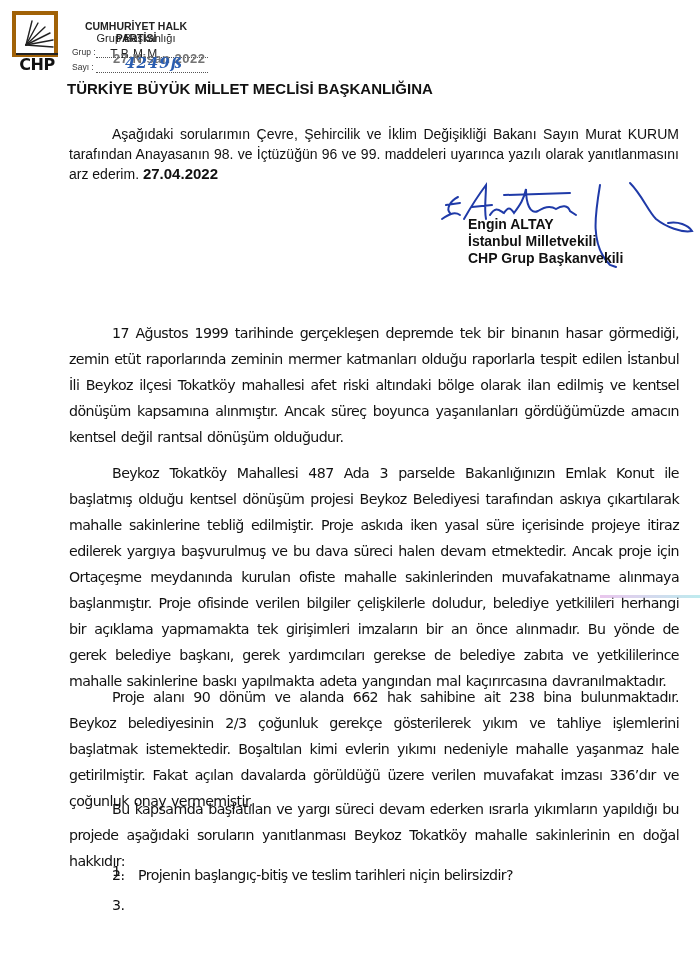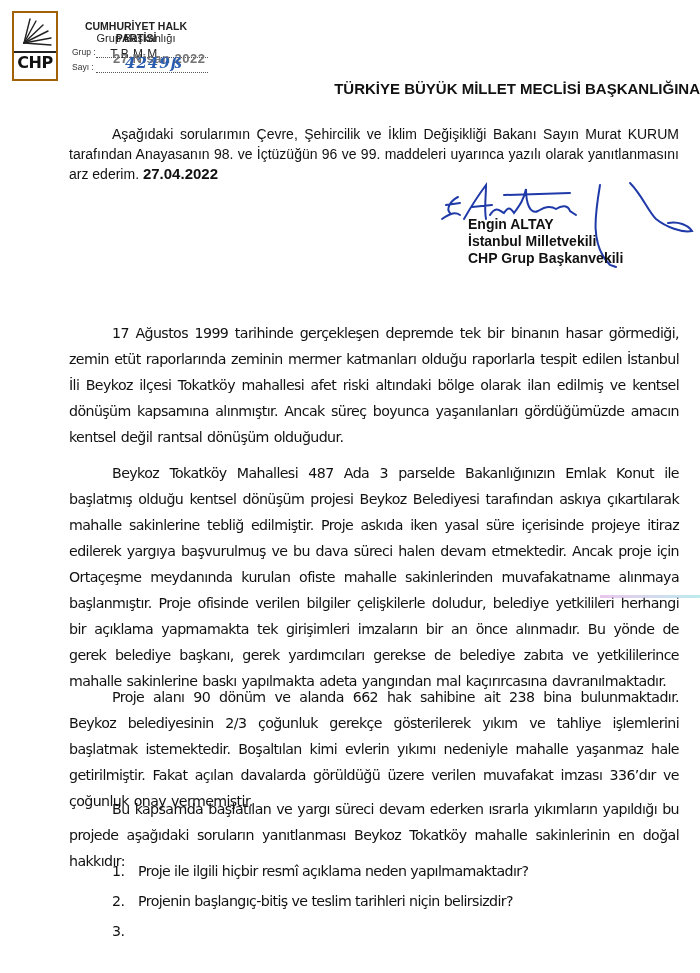--- a/index.html
+++ b/index.html
@@ -1,34 +1,34 @@
 <!DOCTYPE html>
 <html><head>
 <meta charset="utf-8">
 <style>
   html, body { margin:0; padding:0; background:#fff; }
   body { width:700px; height:973px; position:relative; overflow:hidden; color:#111; }
   .abs { position:absolute; }
 
   
-  .logo-box { left:12px; top:11px; width:46px; height:70px; border:2px solid #a16207; box-sizing:border-box; }
+  .logo-box { left:12px; top:11px; width:46px; height:46px; border:4px solid #a16207; box-sizing:border-box; }
   .logo-rays { position:absolute; left:0; top:0; width:42px; height:38px; }
   .logo-divider { position:absolute; left:0; top:38px; width:42px; height:2px; background:#222; }
   .logo-text { position:absolute; left:0; top:40px; width:42px; text-align:center; font:900 16px/19px "DejaVu Sans", sans-serif; letter-spacing:-0.5px; color:#111; }
 
   .stamp-title { left:66px; width:140px; text-align:center; font-family:"Liberation Sans", sans-serif; color:#222; }
   .stamp-tbmm { top:7px; font-size:12px; font-weight:normal; letter-spacing:0.5px;margin-top:40px; }
   .stamp-party { top:20px; font-size:10.5px; font-weight:bold; }
   .stamp-group { top:32px; font-size:11px; }
   .stamp-label { left:72px; font:8.5px "Liberation Sans", sans-serif; color:#333; }
   .stamp-dots { left:96px; width:112px; border-bottom:1px dotted #555; height:12px; }
   .stamp-date { left:113px; top:51px; font:bold 13px "Liberation Sans", sans-serif; color:#737373; letter-spacing:0.5px; }
   .stamp-no { left:114px; top:54px; font:italic bold 15px "DejaVu Serif", serif; color:#2a5db0; letter-spacing:1px;margin-left:11px; }
 
-  .addressee { left:0; width:700px; top:80px; text-align:right; font:bold 15px "Liberation Sans", sans-serif; padding-left:44px; box-sizing:border-box; }
+  .addressee { left:0; width:700px; top:80px; text-align:left; font:bold 15px "Liberation Sans", sans-serif; padding-left:67px; box-sizing:border-box; }
 
   .intro { left:69px; width:610px; font:14px/20px "Liberation Sans", sans-serif; text-align:justify; }
   .intro-date { font-weight:bold; font-size:15px; }
 
   .sig-name { left:468px; font:bold 14px/16px "Liberation Sans", sans-serif; }
 
   .body-par { left:69px; width:610px; font:14.2px/26px "DejaVu Sans", sans-serif; letter-spacing:-0.6px; word-spacing:1px; text-align:justify; text-align-last:left; color:#111; }
   .indent { text-indent:43px; }
 
   .q-list { left:112px; width:568px; font:14.2px/26px "DejaVu Sans", sans-serif; letter-spacing:-0.6px; color:#111; }
@@ -92,21 +92,20 @@
 <div class="abs body-par indent" style="top:320px">17 Ağustos 1999 tarihinde gerçekleşen depremde tek bir binanın hasar görmediği, zemin etüt raporlarında zeminin mermer katmanları olduğu raporlarla tespit edilen İstanbul İli Beykoz ilçesi Tokatköy mahallesi afet riski altındaki bölge olarak ilan edilmiş ve kentsel dönüşüm kapsamına alınmıştır. Ancak süreç boyunca yaşanılanları gördüğümüzde amacın kentsel değil rantsal dönüşüm olduğudur.</div>
 <div class="abs body-par indent" style="top:460px">Beykoz Tokatköy Mahallesi 487 Ada 3 parselde Bakanlığınızın Emlak Konut ile başlatmış olduğu kentsel dönüşüm projesi Beykoz Belediyesi tarafından askıya çıkartılarak mahalle sakinlerine tebliğ edilmiştir. Proje askıda iken yasal süre içerisinde projeye itiraz edilerek yargıya başvurulmuş ve bu dava süreci halen devam etmektedir. Ancak proje için Ortaçeşme meydanında kurulan ofiste mahalle sakinlerinden muvafakatname alınmaya başlanmıştır. Proje ofisinde verilen bilgiler çelişkilerle doludur, belediye yetkilileri herhangi bir açıklama yapmamakta tek girişimleri imzaların bir an önce alınmadır. Bu yönde de gerek belediye başkanı, gerek yardımcıları gerekse de belediye zabıta ve yetkililerince mahalle sakinlerine baskı yapılmakta adeta yangından mal kaçırırcasına davranılmaktadır.</div>
 <div class="abs body-par indent" style="top:684px">Proje alanı 90 dönüm ve alanda 662 hak sahibine ait 238 bina bulunmaktadır. Beykoz belediyesinin 2/3 çoğunluk gerekçe gösterilerek yıkım ve tahliye işlemlerini başlatmak istemektedir. Boşaltılan kimi evlerin yıkımı nedeniyle mahalle yaşanmaz hale getirilmiştir. Fakat açılan davalarda görüldüğü üzere verilen muvafakat imzası 336’dır ve çoğunluk onay vermemiştir.</div>
 <div class="abs body-par indent" style="top:796px">Bu kapsamda başlatılan ve yargı süreci devam ederken ısrarla yıkımların yapıldığı bu projede aşağıdaki soruların yanıtlanması Beykoz Tokatköy mahalle sakinlerinin en doğal hakkıdır:</div>
 
 <div class="abs pen-line"></div>
 
 <div class="abs q-list" style="top:858px">
   <div class="q-item">
     <span class="q-num">1.</span>
-    <span>Proje ile ilgili hiçbir resmî açıklama neden yapılmamaktadır?</span>
   </div>
   <div class="q-item">
     <span class="q-num">2.</span>
     <span>Projenin başlangıç-bitiş ve teslim tarihleri niçin belirsizdir?</span>
   </div>
   <div class="q-item">
     <span class="q-num">3.</span>
   </div>
 </div>
 

